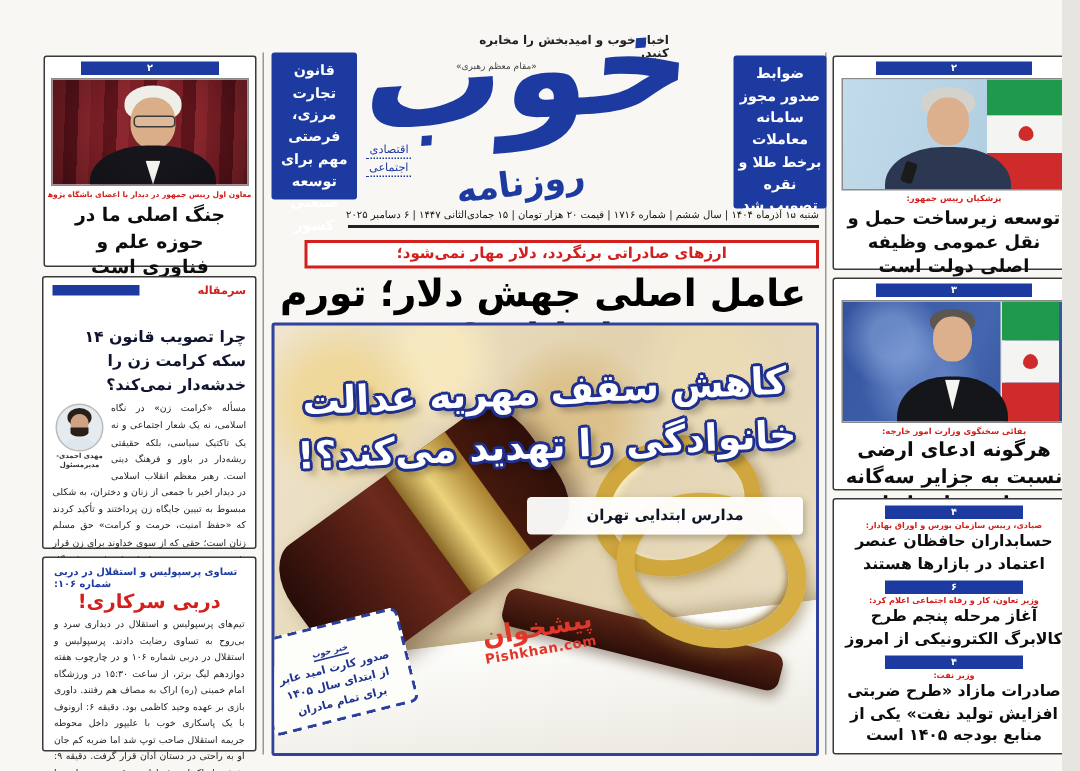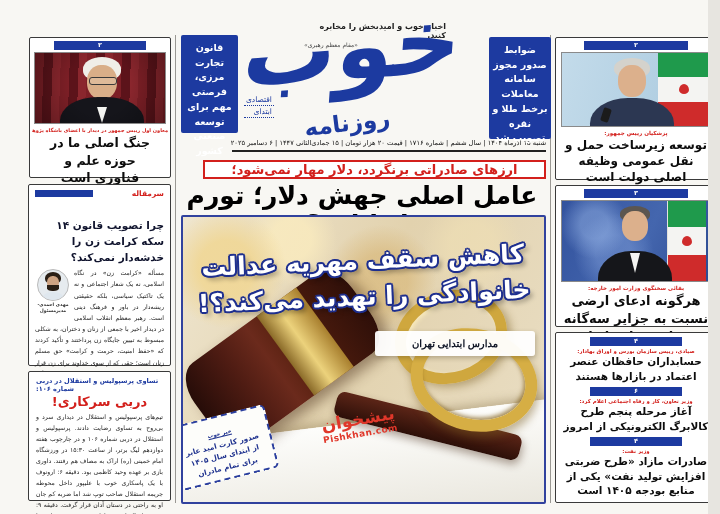--- a/index.html
+++ b/index.html
@@ -14,21 +14,21 @@
   .vrule{position:absolute;width:1px;background:#9a9893;}
   
   .slogan{font-size:8px;font-weight:bold;color:#222;text-align:right;}
   .slogan-src{font-size:6px;color:#444;text-align:left;margin-top:1px;}
   .logo-word{position:absolute;right:6px;top:-14px;font-size:92px;font-weight:bold;color:#1c3aa0;transform:skewX(-8deg) rotate(-4deg);line-height:1;}
   .logo-prefix{position:absolute;left:86px;bottom:2px;font-size:23px;font-weight:bold;color:#1c3aa0;transform:rotate(-7deg);}
   .logo-tags{position:absolute;left:26px;bottom:20px;font-size:7.5px;color:#1c3aa0;line-height:1.5;}
   .logo-tags span{display:block;border-bottom:1px dotted #1c3aa0;padding:0 2px;}
   .dateline{font-size:6.7px;color:#111;text-align:center;white-space:nowrap;}
   .promo{background:#1d3aa0;color:#fff;font-weight:bold;text-align:center;border-radius:2px;box-sizing:border-box;padding:6px 3px;line-height:1.55;}
-  .kstrip{border:2px solid #d3201c;background:#fff;color:#d3201c;font-weight:bold;text-align:center;font-size:13px;line-height:15px;box-sizing:border-box;}
+  .kstrip{border:2px solid #d3201c;background:#fff;color:#d3201c;font-weight:bold;text-align:center;font-size:10px;line-height:15px;box-sizing:border-box;}
   .main-hl{font-size:25px;font-weight:bold;color:#000;text-align:center;letter-spacing:-0.5px;}
   
   .frame{border:2px solid #31429e;background:#e8dcc2;overflow:hidden;border-radius:2px;box-sizing:border-box;}
   .bokeh{position:absolute;inset:0;background:
     radial-gradient(circle at 12% 18%, rgba(240,215,150,.9) 0 28px, rgba(240,215,150,0) 60px),
     radial-gradient(circle at 30% 8%, rgba(250,235,190,.8) 0 20px, rgba(250,235,190,0) 46px),
     radial-gradient(circle at 55% 22%, rgba(214,178,110,.55) 0 26px, rgba(214,178,110,0) 55px),
     radial-gradient(circle at 80% 10%, rgba(238,222,180,.7) 0 22px, rgba(238,222,180,0) 50px),
     linear-gradient(118deg,#efe6d0 0%,#e2d2ae 45%,#eadfc6 100%);}
   .paper{position:absolute;left:-25px;bottom:-34px;width:430px;height:115px;background:linear-gradient(#fdfdfb,#e7e4da);transform:rotate(-7deg);box-shadow:0 -4px 10px rgba(120,100,60,.35);}
@@ -37,21 +37,21 @@
   .gavel-band{position:absolute;left:52%;top:0;width:25%;height:100%;background:linear-gradient(90deg,#8a6a28,#ecd27c 45%,#a87f2e);}
   .gavel-handle{position:absolute;left:150px;top:196px;width:190px;height:26px;transform:rotate(14deg);border-radius:8px;
     background:linear-gradient(#5c2517,#2c0f08);box-shadow:2px 4px 8px rgba(60,30,10,.4);}
   .ring{position:absolute;border-radius:50%;background:transparent;}
   .ring1{right:36px;top:74px;width:92px;height:70px;border:11px solid #cfa73e;transform:rotate(-18deg);box-shadow:inset 2px 2px 4px rgba(255,240,190,.8),3px 4px 8px rgba(120,90,30,.45);}
   .ring2{right:6px;top:112px;width:104px;height:78px;border:12px solid #d6ae44;transform:rotate(14deg);box-shadow:inset -2px -2px 4px rgba(130,95,25,.7),3px 5px 9px rgba(120,90,30,.45);}
   .qstrip{position:absolute;top:9px;right:11px;width:286px;height:17px;background:#fff;border:1px solid #2a3b9a;color:#1c2f96;font-size:9.5px;font-weight:bold;text-align:center;line-height:15px;box-sizing:border-box;}
   .overlay-hl{position:absolute;top:26px;left:0;right:0;text-align:center;transform:rotate(-2.5deg);color:#fff;font-weight:bold;line-height:1.45;
     text-shadow:2px 0 #1e2f8f,-2px 0 #1e2f8f,0 2px #1e2f8f,0 -2px #1e2f8f,1.5px 1.5px #1e2f8f,-1.5px -1.5px #1e2f8f,1.5px -1.5px #1e2f8f,-1.5px 1.5px #1e2f8f,4px 4px 5px rgba(0,0,0,.35);}
   .overlay-hl .l1,.overlay-hl .l2{font-size:25px;display:block;}
-  .notice{position:absolute;top:114px;right:9px;width:152px;background:rgba(255,255,255,.95);padding:5px 4px;border-radius:3px;text-align:center;color:#101626;font-weight:bold;font-size:10px;line-height:1.5;box-shadow:1px 2px 5px rgba(60,50,20,.3);font-family:Liberation Serif, serif;}
+  .notice{position:absolute;top:114px;right:9px;width:152px;background:rgba(255,255,255,.95);padding:5px 16px;border-radius:3px;text-align:center;color:#101626;font-weight:bold;font-size:10px;line-height:1.5;box-shadow:1px 2px 5px rgba(60,50,20,.3);}
   .watermark{position:absolute;left:138px;top:192px;transform:rotate(-10deg);text-align:center;color:#e0372a;}
   .watermark .fa{font-size:17px;font-weight:bold;display:block;}
   .watermark .en{font-size:9px;font-weight:bold;display:block;letter-spacing:.4px;}
   .stamp{position:absolute;left:-10px;top:198px;width:100px;background:#fdfdfa;border:2.5px dashed #2b3f9e;border-radius:5px;transform:rotate(-14deg);padding:3px 6px 5px;box-sizing:border-box;text-align:center;color:#20338f;}
   .stamp .tag{font-size:5.5px;font-weight:bold;border-bottom:1px solid #20338f;display:inline-block;margin-bottom:1px;}
   .stamp .txt{font-size:7.3px;font-weight:bold;line-height:1.55;}
   
   .curtain{position:absolute;inset:0;background:repeating-linear-gradient(92deg,#7d1f26 0 9px,#5c131a 9px 18px,#8a262d 18px 26px);}
   .vignette{position:absolute;inset:0;background:radial-gradient(circle at 50% 45%, rgba(0,0,0,0) 40%, rgba(0,0,0,.35) 100%);}
   .hair{position:absolute;border-radius:50% 50% 42% 42%;}
@@ -94,21 +94,21 @@
   <div class="abs" style="top:22px;right:262px;width:142px;">
     <div class="slogan">اخبار خوب و امیدبخش را مخابره کنید.</div>
     <div class="slogan-src">«مقام معظم رهبری»</div>
   </div>
 
   <div class="abs" style="top:16px;right:242px;width:248px;height:122px;">
     <div class="logo-word">خوب</div>
     <div class="logo-prefix">روزنامه</div>
     <div class="logo-tags">
       <span>اقتصادی</span>
-      <span>ابتدای</span>
+      <span>اجتماعی</span>
     </div>
   </div>
 
   <div class="abs dateline" style="top:139px;left:232px;width:314px;">شنبه ۱۵ آذرماه ۱۴۰۴ | سال ششم | شماره ۱۷۱۶ | قیمت ۲۰ هزار تومان | ۱۵ جمادی‌الثانی ۱۴۴۷ | ۶ دسامبر ۲۰۲۵</div>
   <div class="abs" style="top:150px;left:232px;width:314px;height:2px;background:#222;"></div>
 
   <div class="abs promo" style="top:35px;left:181px;width:57px;height:98px;font-size:9.5px;">قانون تجارت مرزی، فرصتی مهم برای توسعه صنعتی کشور</div>
   <div class="abs promo" style="top:37px;left:489px;width:62px;height:102px;font-size:9.5px;">ضوابط صدور مجوز سامانه معاملات برخط طلا و نقره تصویب شد</div>
 
   <div class="abs kstrip" style="top:160px;left:203px;width:343px;height:19px;">ارزهای صادراتی برنگردد، دلار مهار نمی‌شود؛</div>

